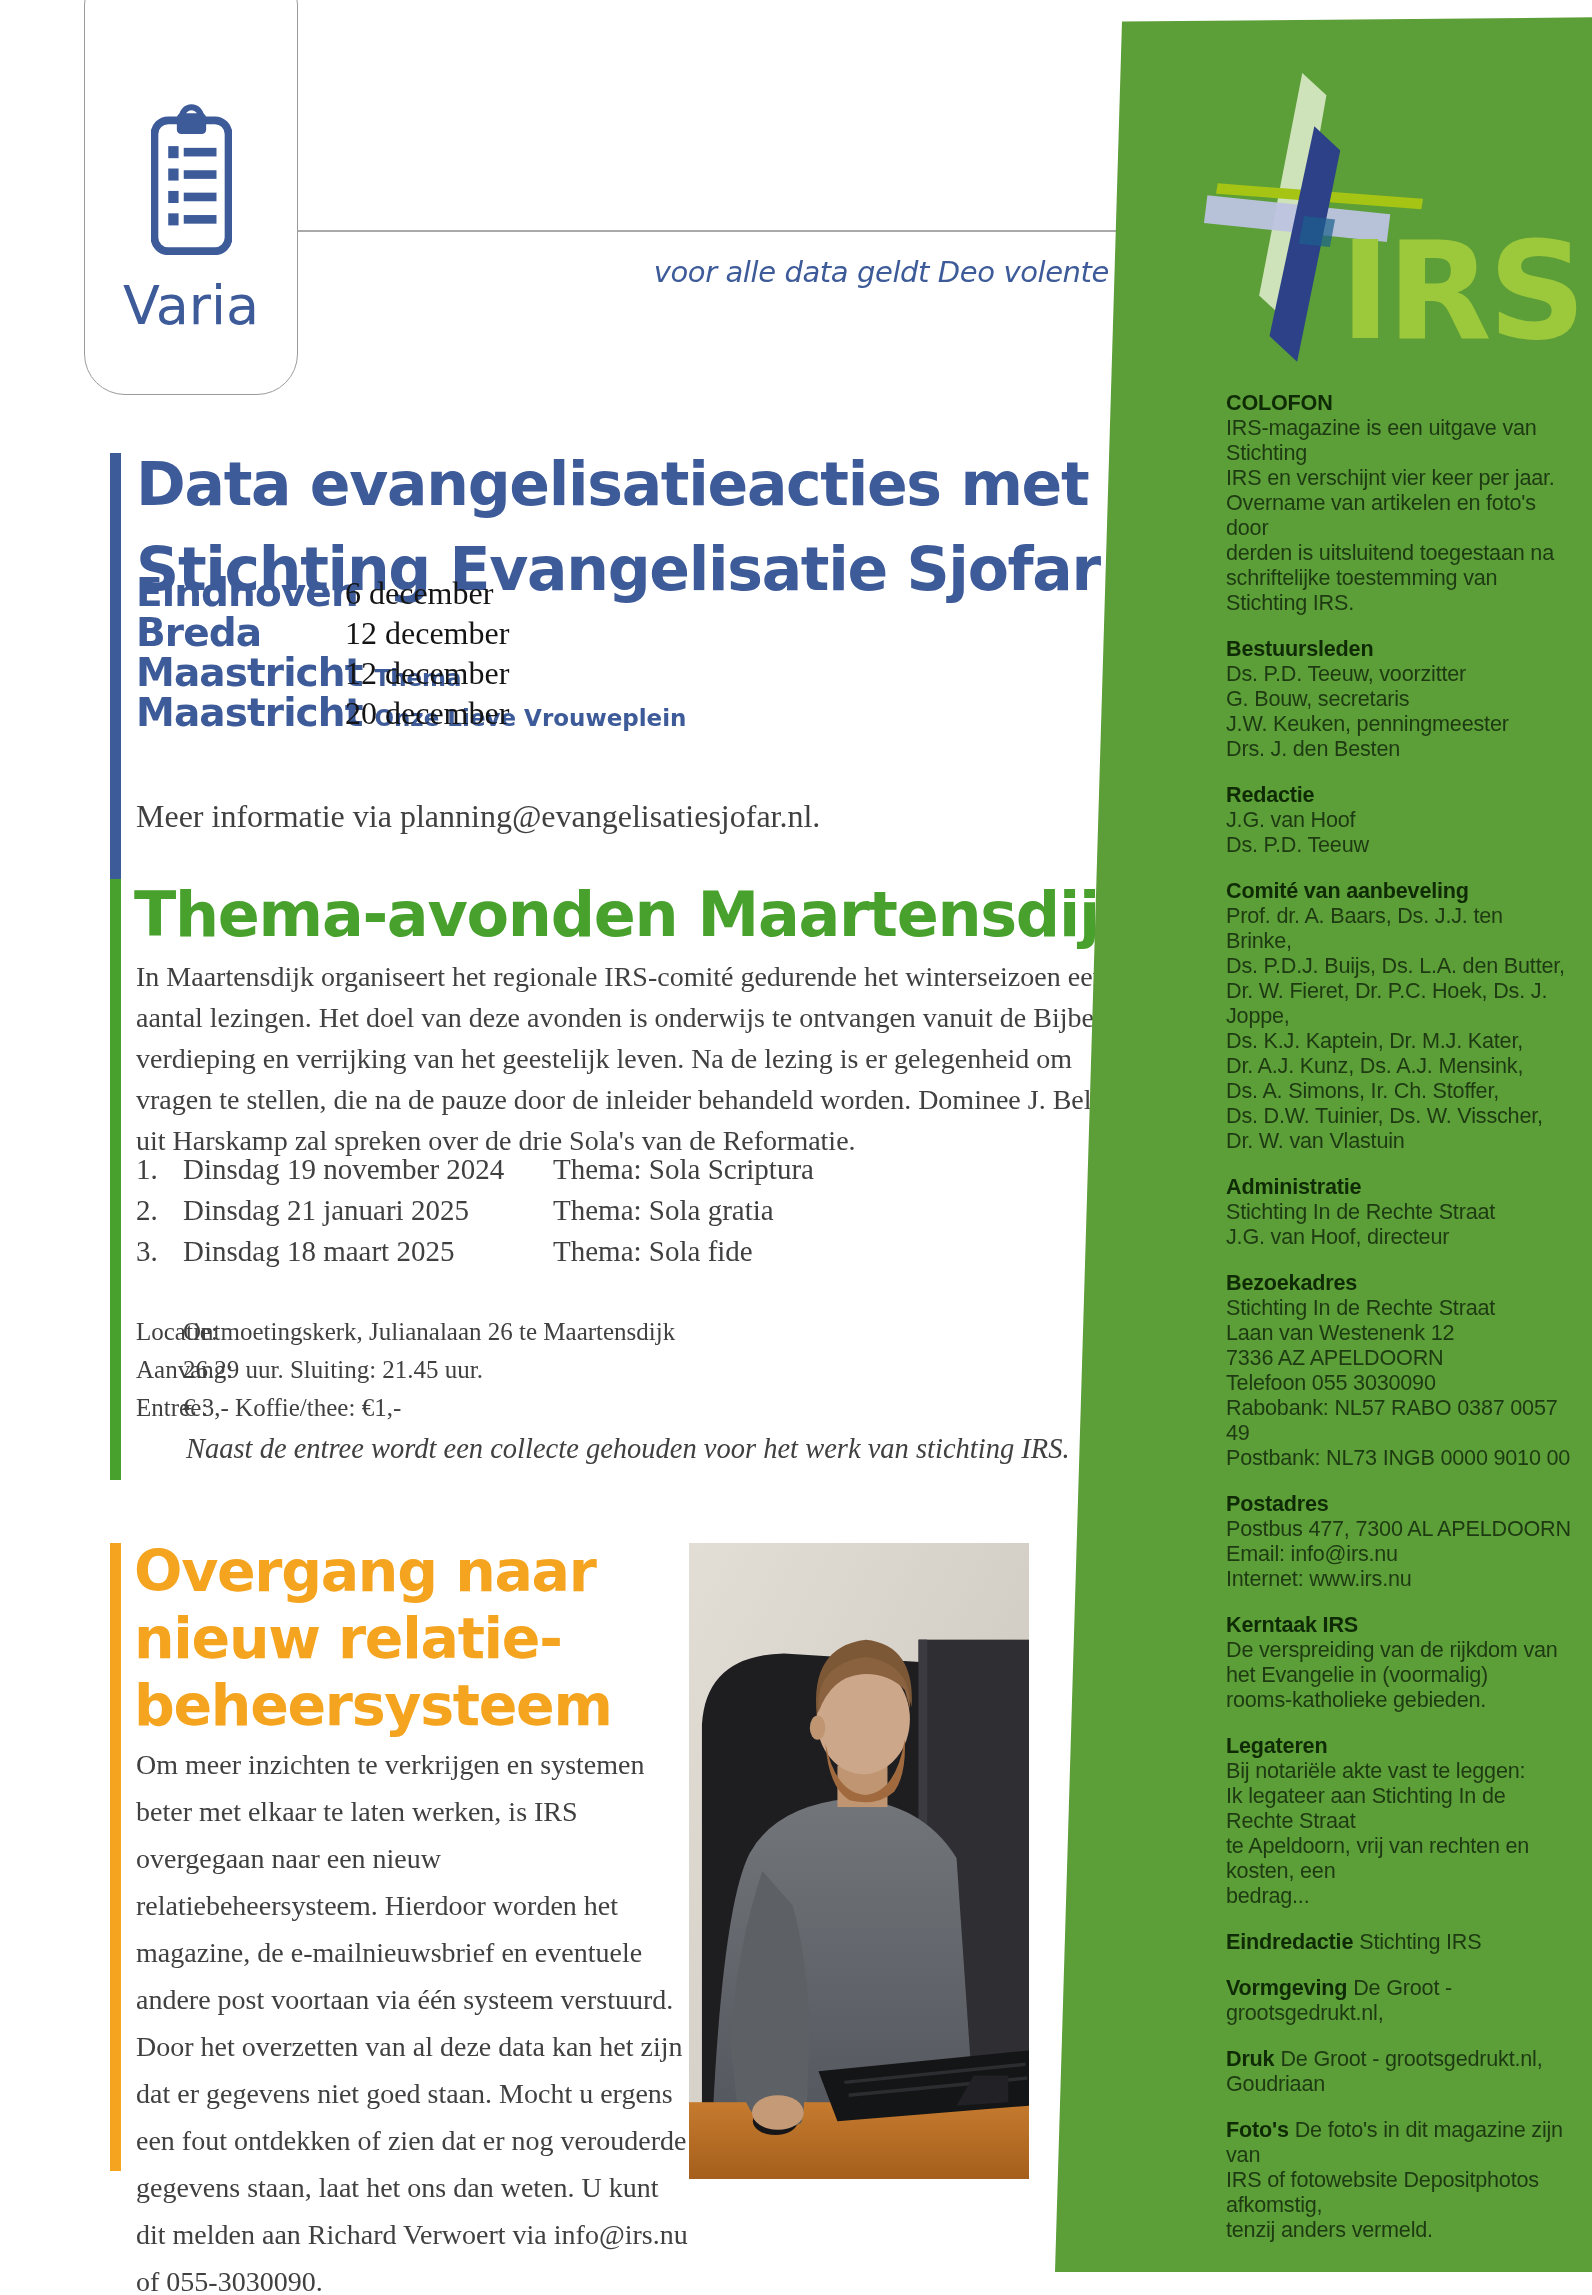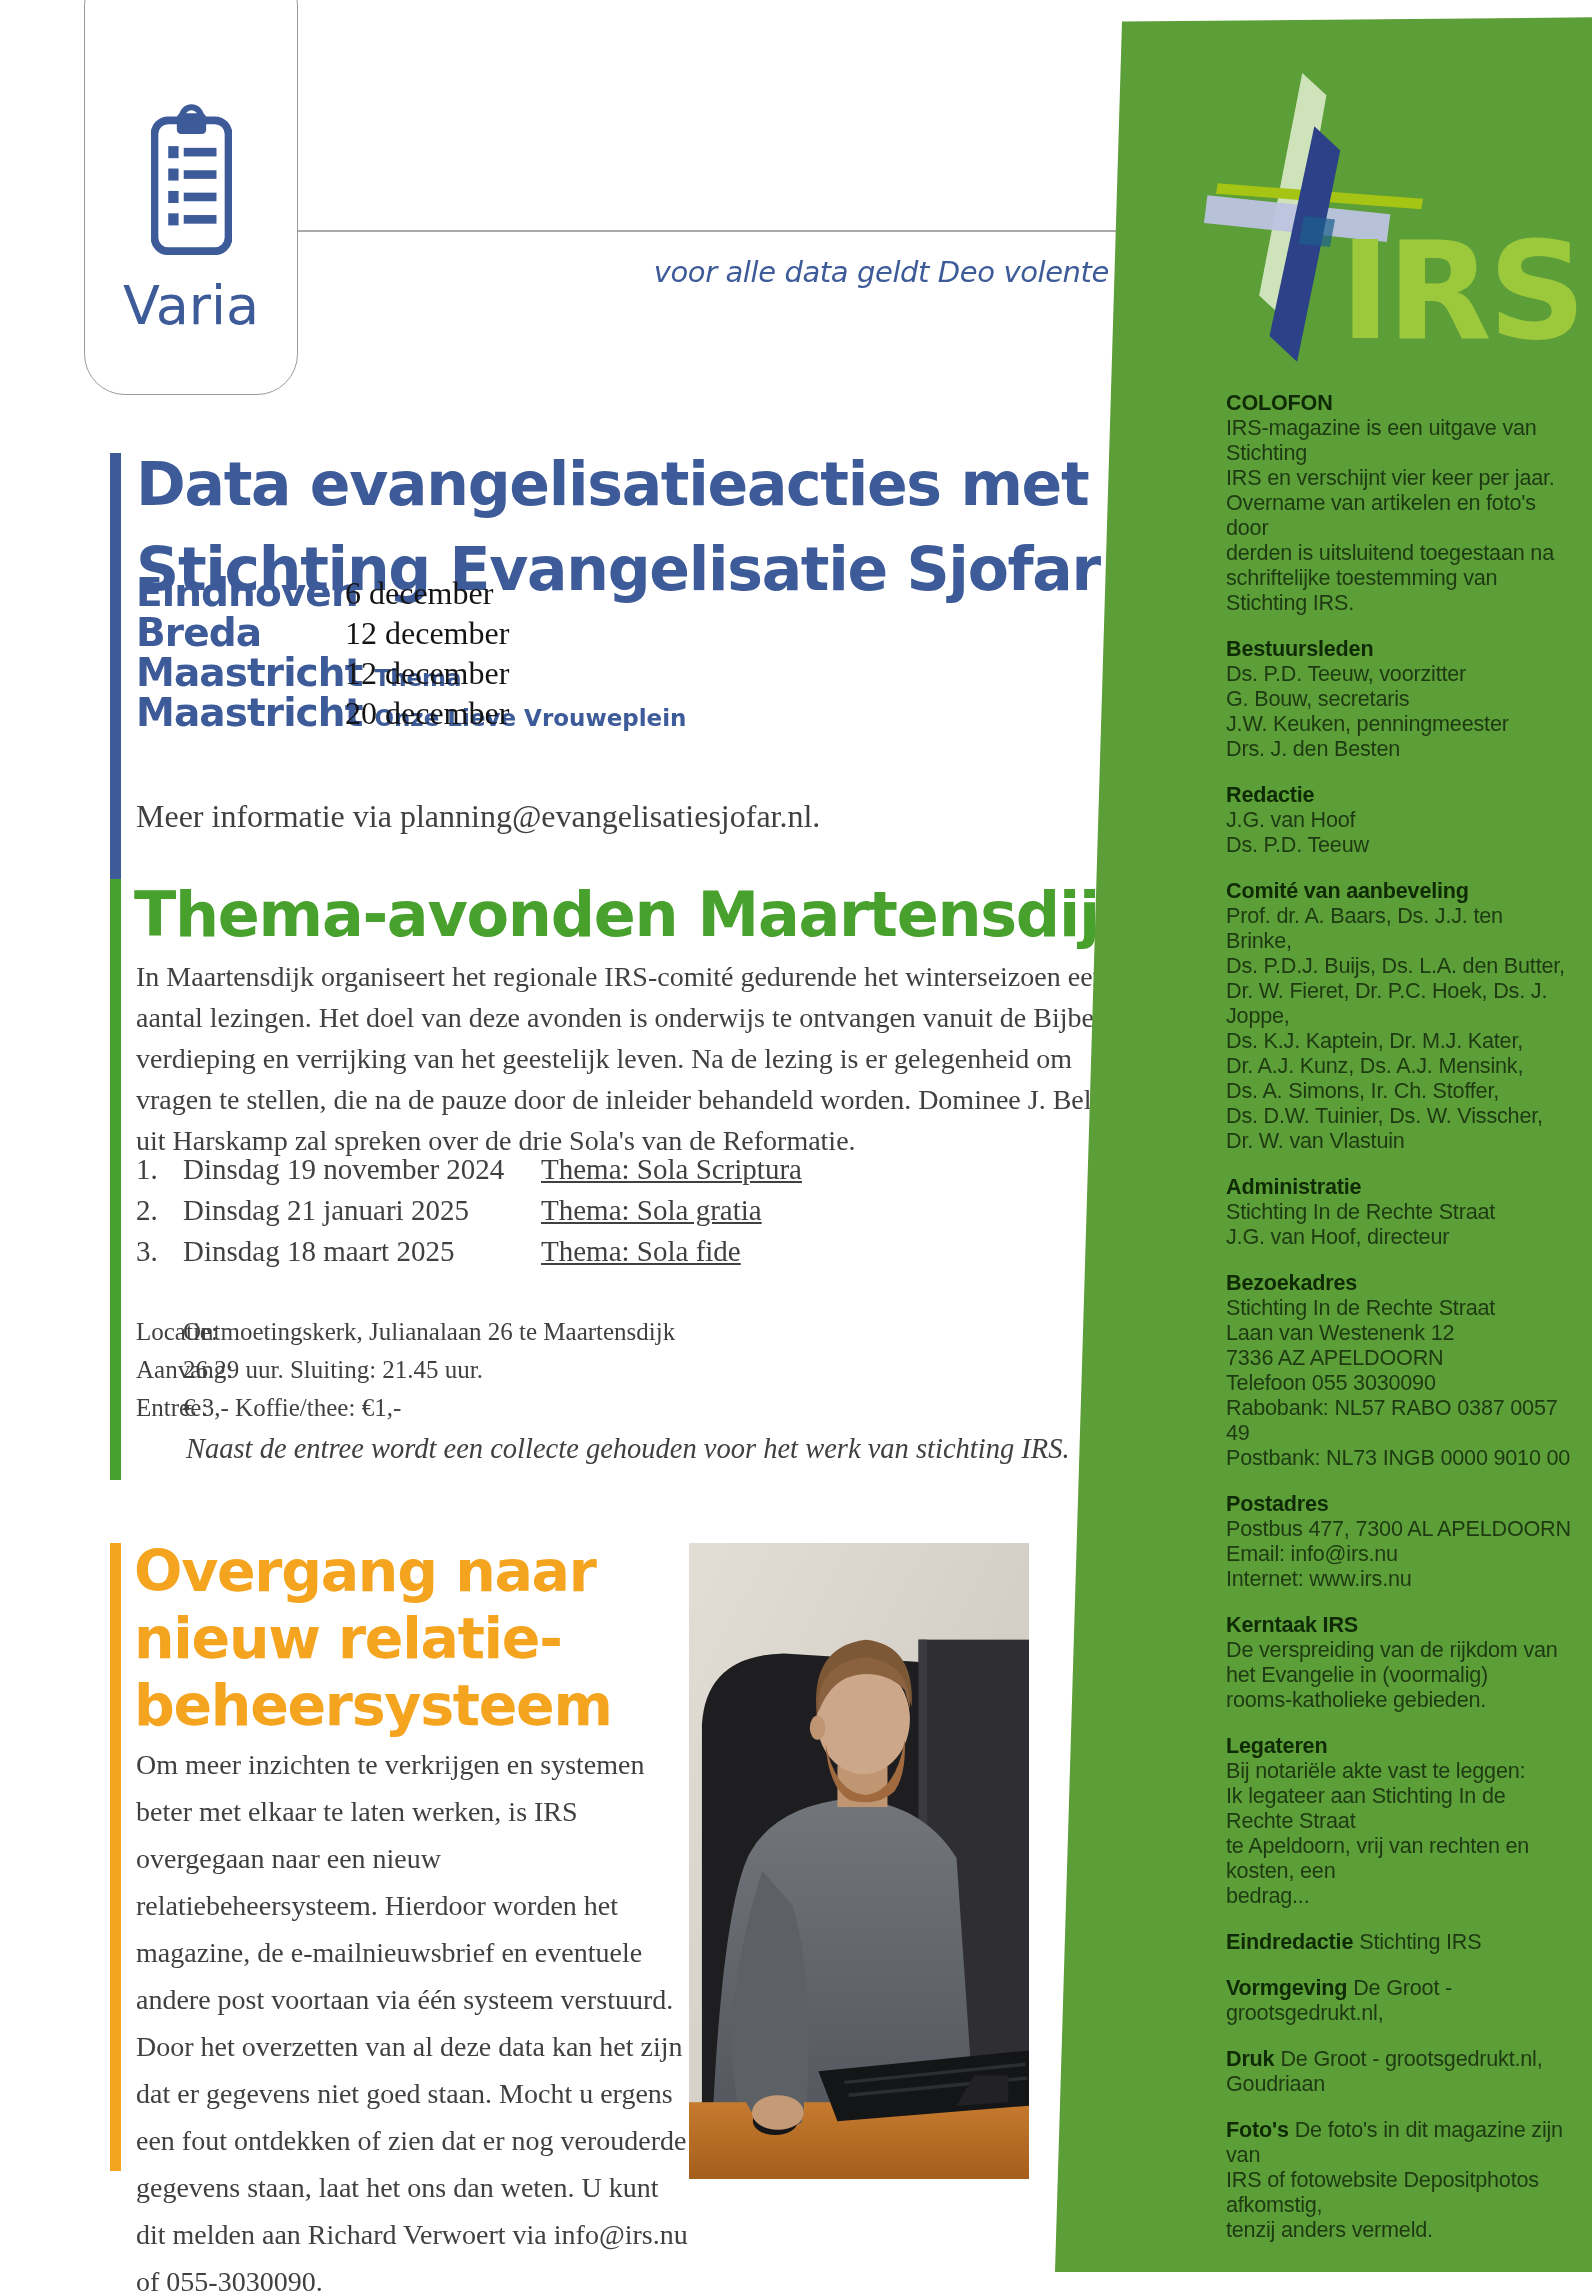--- a/index.html
+++ b/index.html
@@ -46,21 +46,21 @@
   .sched-date{position:absolute;left:209px;top:0;font-family:"Liberation Serif",serif;
         font-size:32px;color:#141414;}
   .a1-footer{position:absolute;left:136px;top:798px;font-size:32px;}
 
   
   .a2-body{position:absolute;left:136px;top:956px;width:1005px;font-size:28px;line-height:41px;}
   .a2-events{position:absolute;left:136px;top:1149px;width:949px;}
   .event-row{position:relative;height:41px;line-height:41px;font-size:29px;}
   .ev-num{position:absolute;left:0;}
   .ev-date{position:absolute;left:47px;}
-  .ev-theme{position:absolute;left:405px;text-decoration:underline;}
+  .ev-theme{position:absolute;left:417px;}
   .a2-details{position:absolute;left:136px;top:1313px;width:949px;}
   .detail-row{position:relative;height:38px;line-height:38px;font-size:25px;}
   .dt-label{position:absolute;left:0;}
   .dt-value{position:absolute;left:47px;}
   .a2-note{position:absolute;left:186px;top:1433px;font-size:28.5px;font-style:italic;}
 
   
   .a3-body{position:absolute;left:136px;top:1741px;width:552px;font-size:28px;line-height:47px;}
 
   

